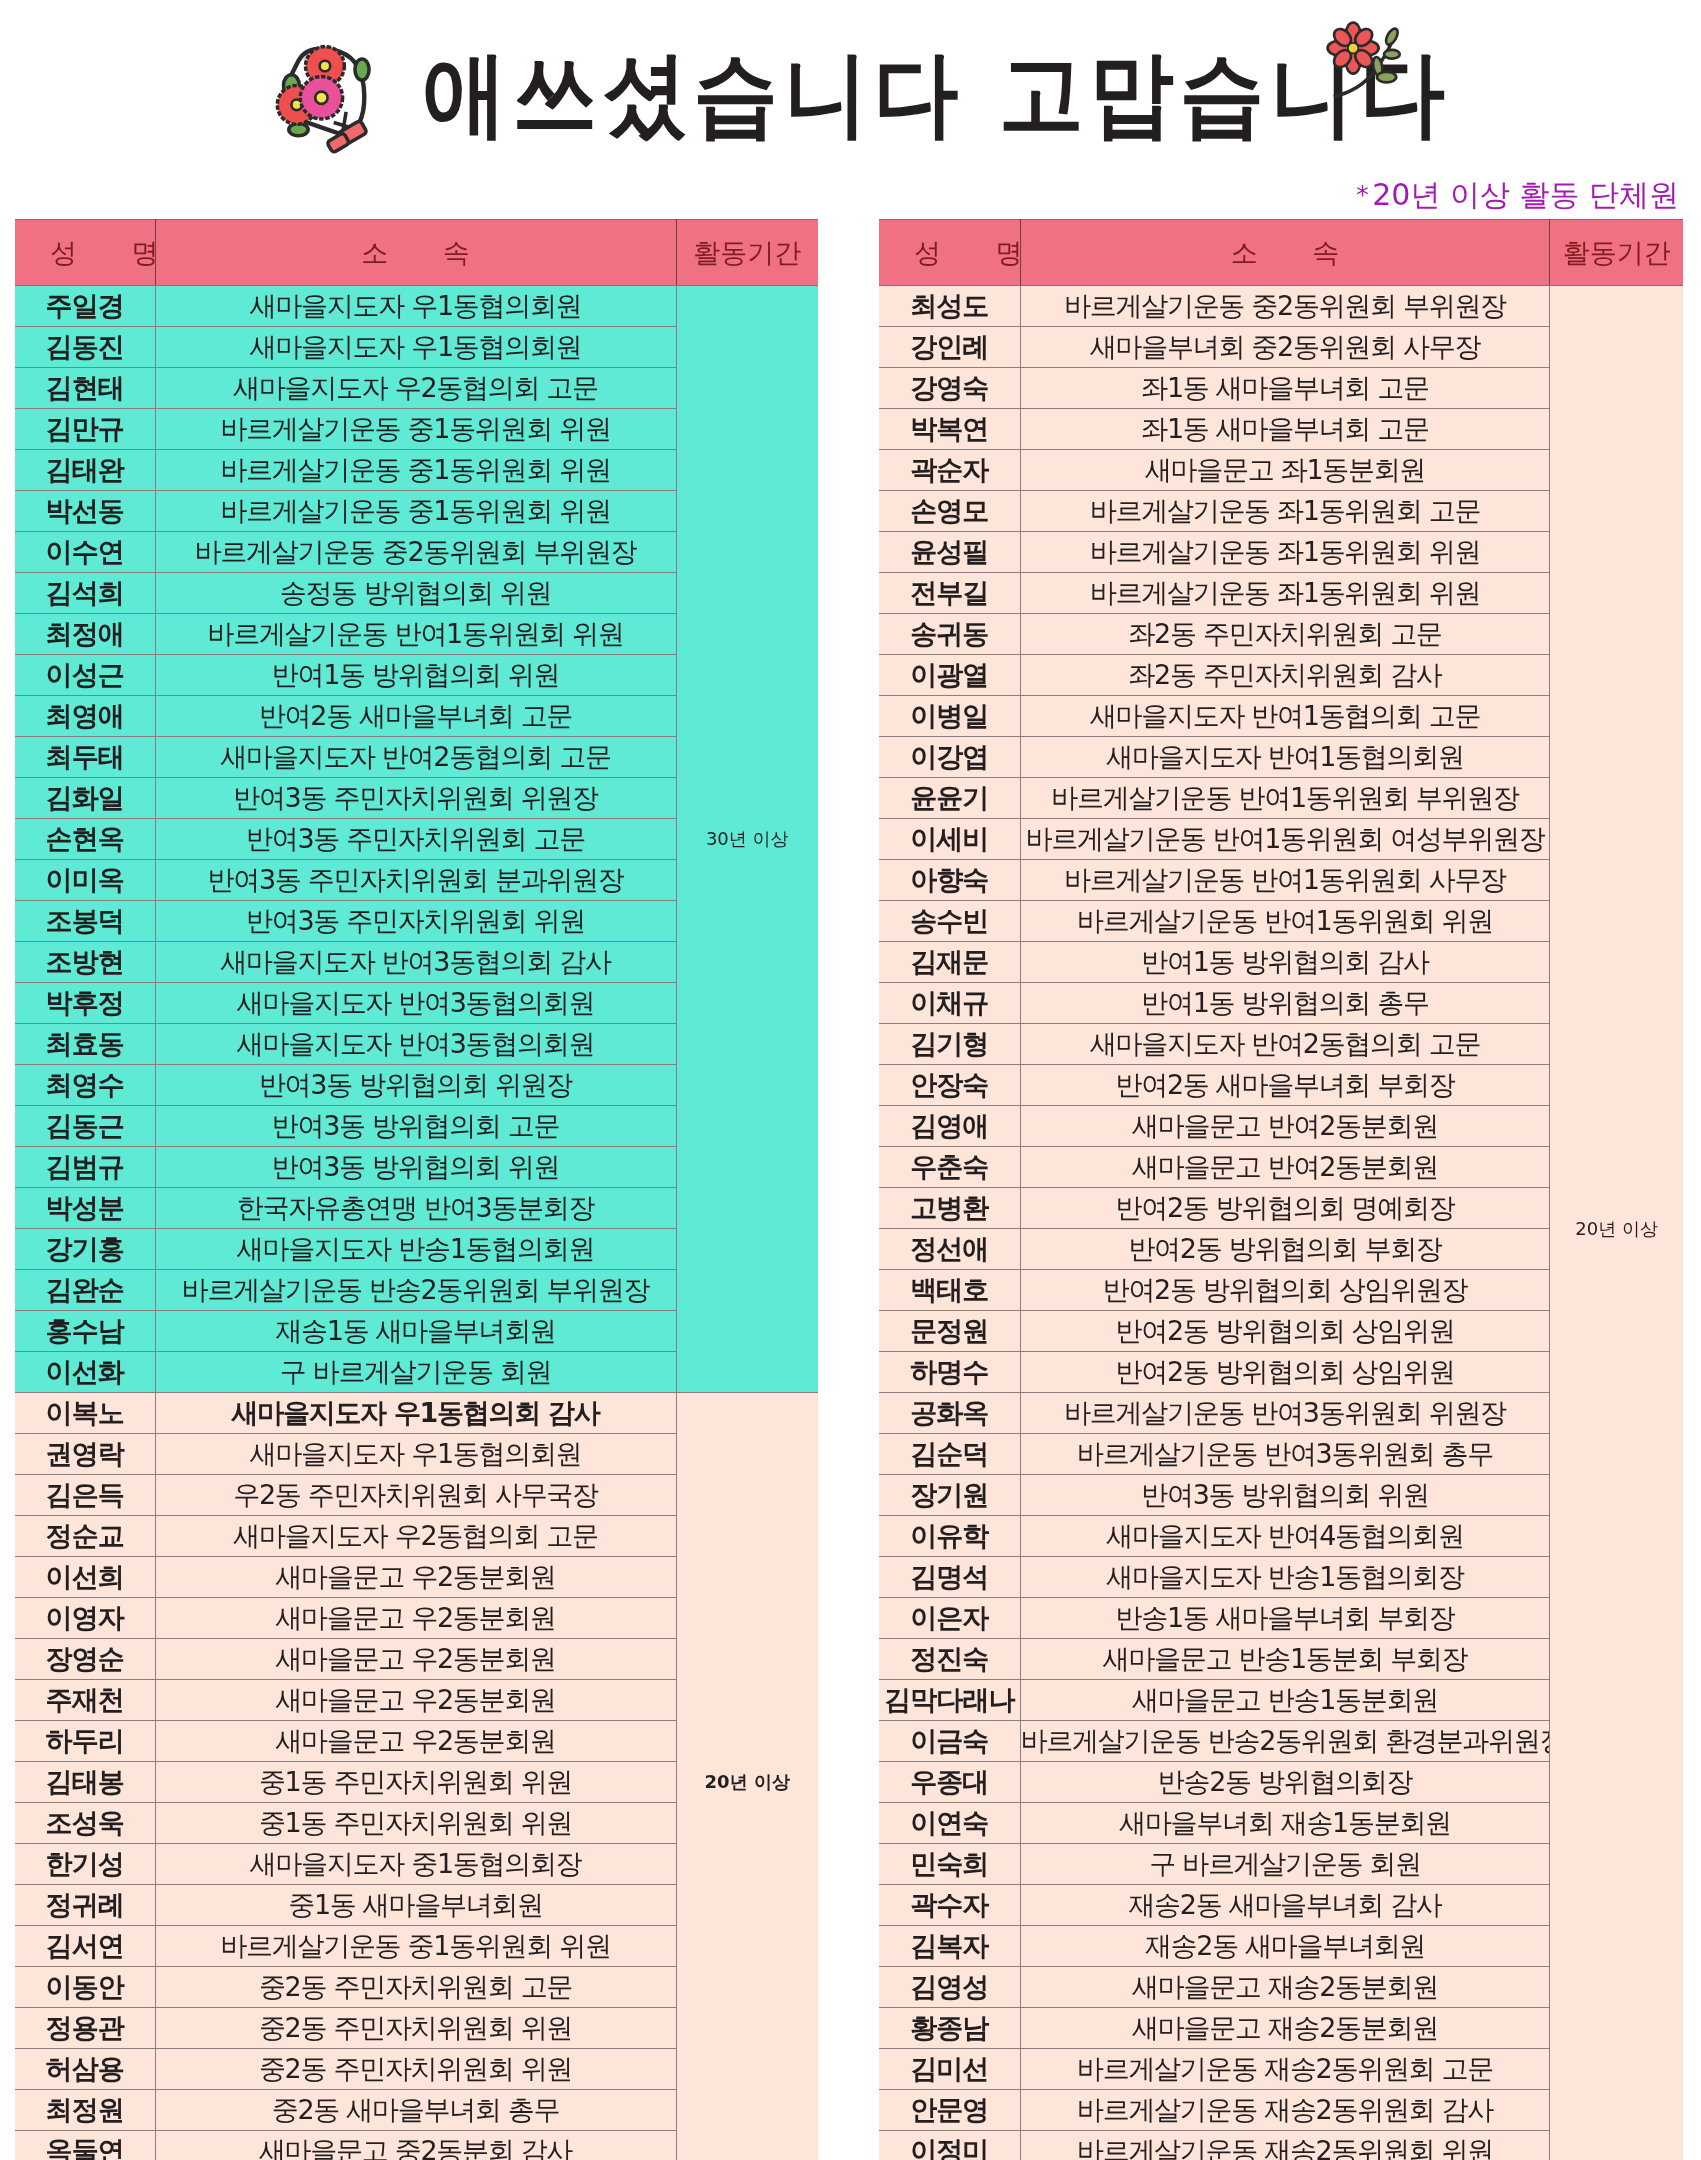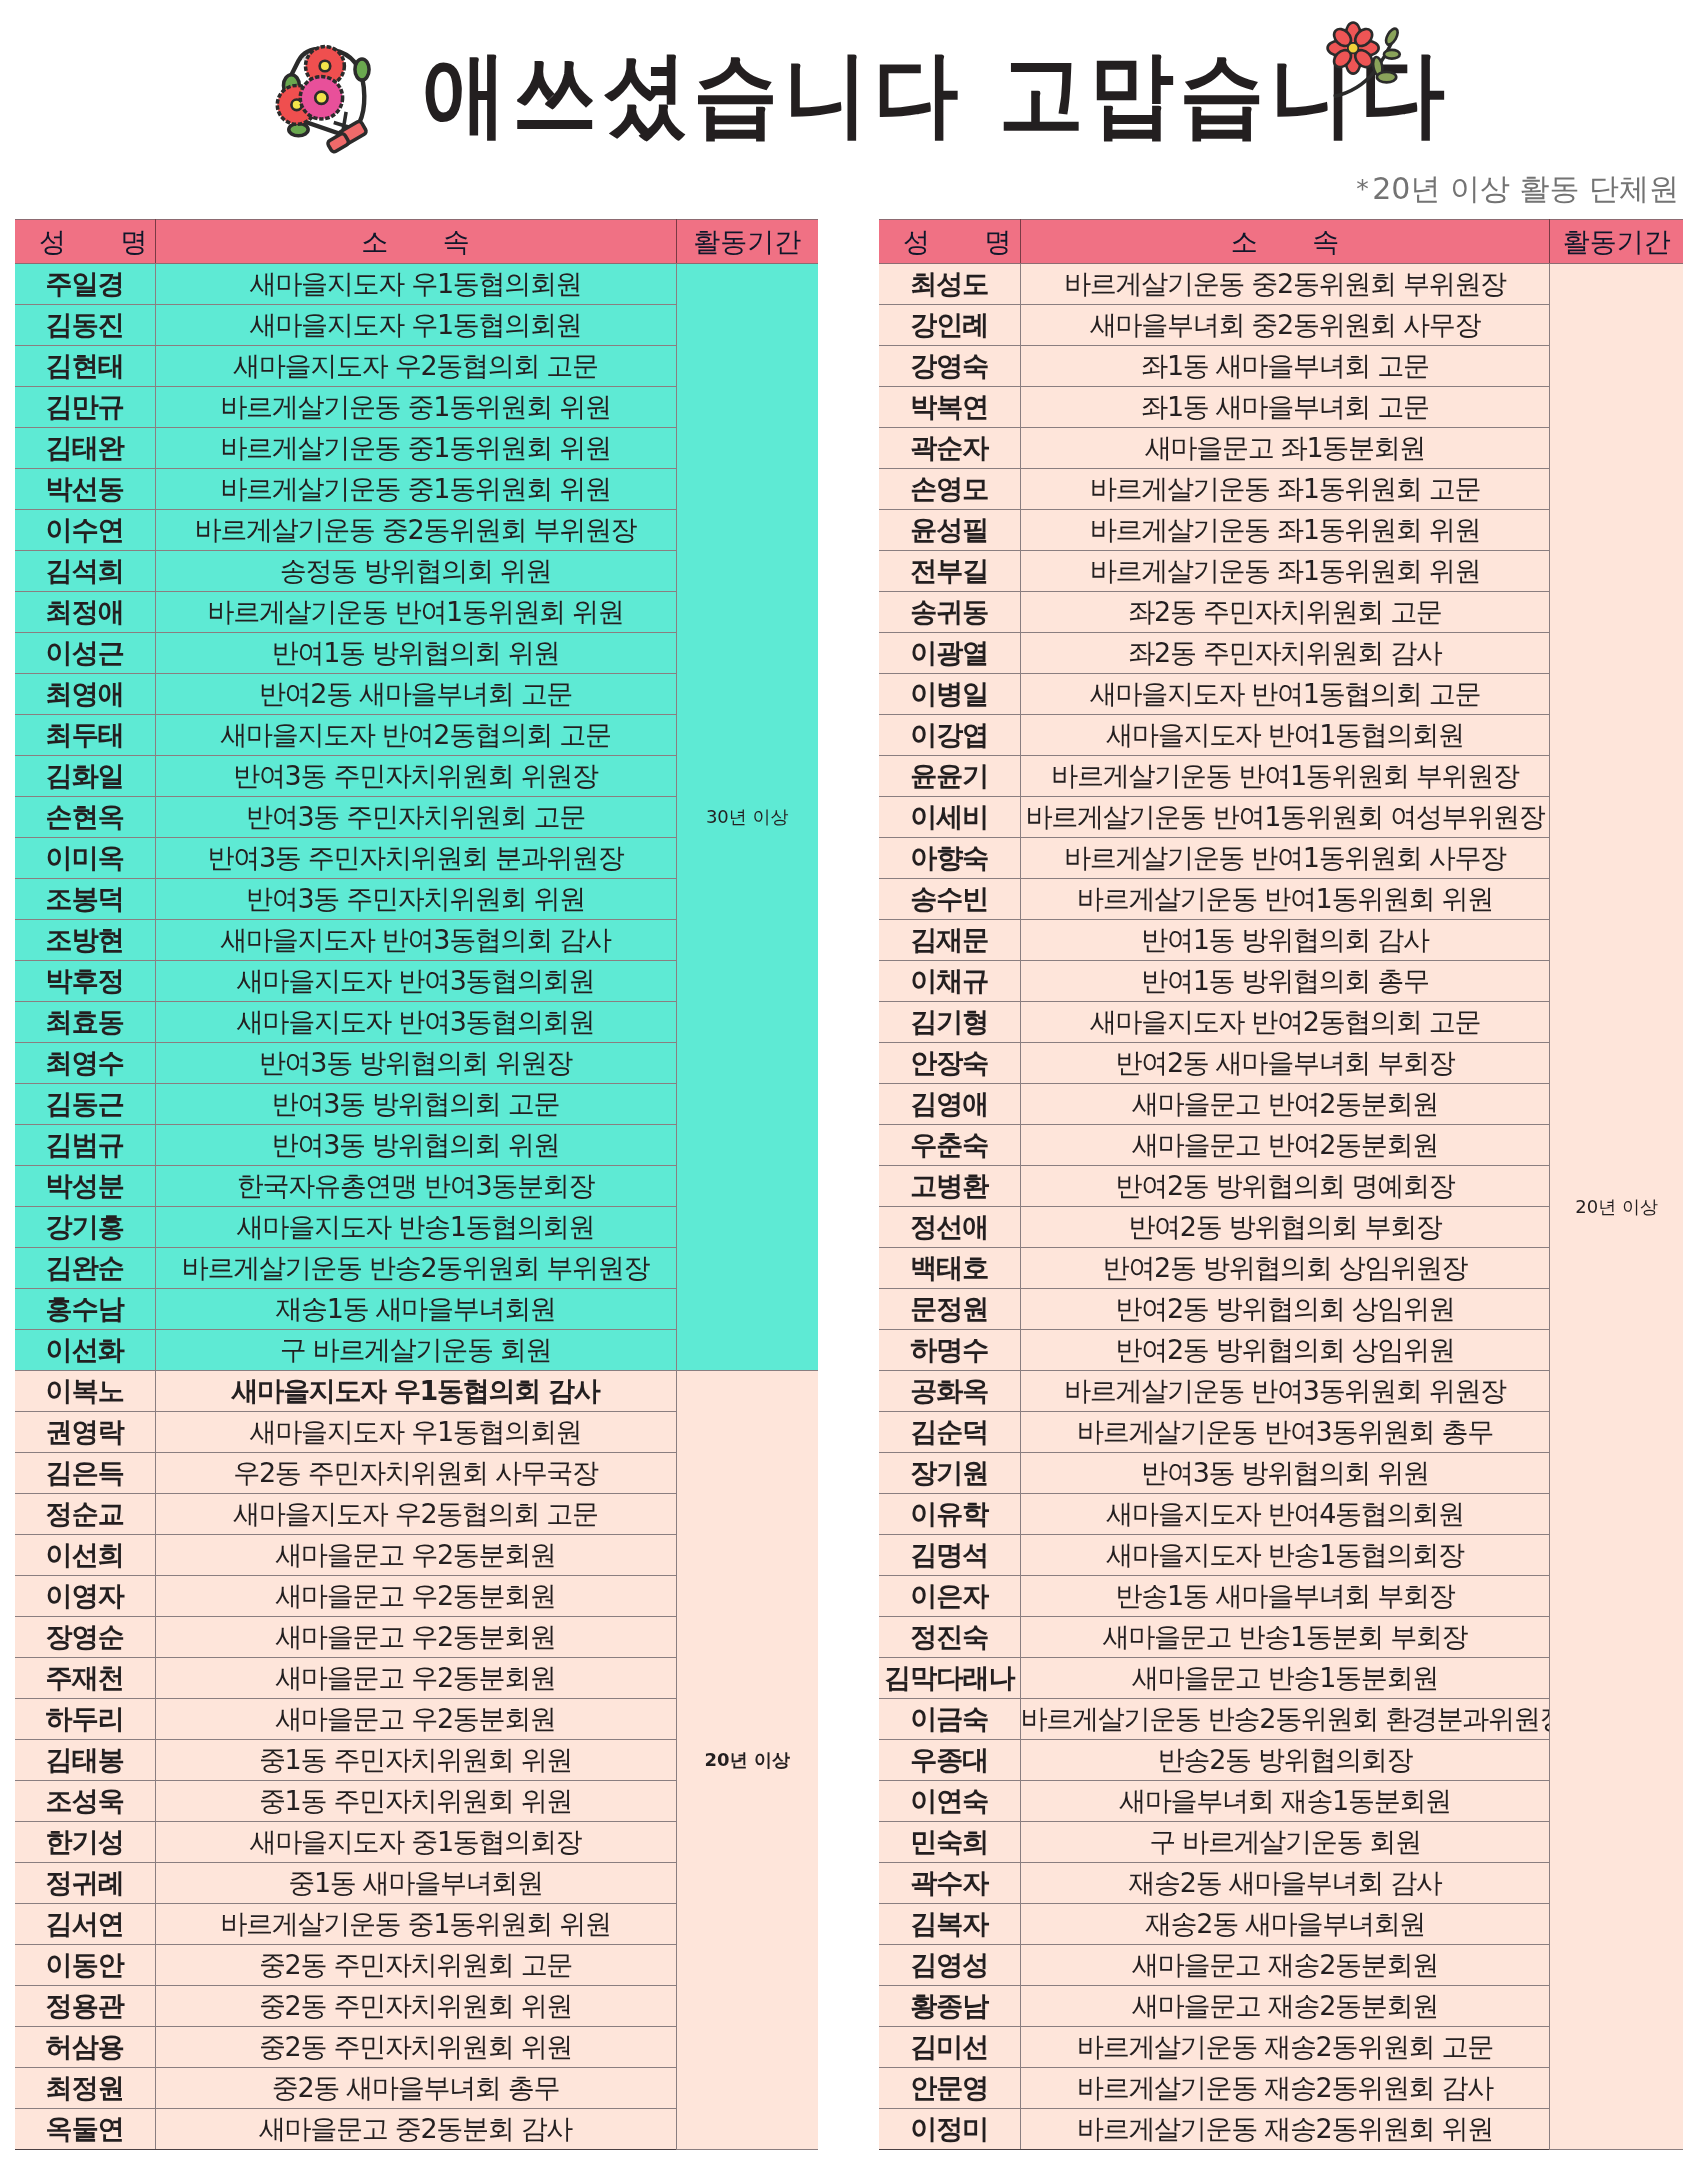--- a/index.html
+++ b/index.html
@@ -5,29 +5,29 @@
   html, body { margin: 0; padding: 0; background: #ffffff; }
   body { width: 1702px; height: 2161px; position: relative; overflow: hidden;
          font-family: "DejaVu Sans", "Liberation Sans", sans-serif; color: #231f20; }
   .title-wrap { position: absolute; left: 0; top: 0; width: 1702px; height: 168px; }
   .bouquet { position: absolute; left: 272px; top: 34px; width: 120px; height: 124px; }
   .flower { position: absolute; left: 1323px; top: 19.4px; width: 84px; height: 81px; }
   .title { position: absolute; left: 422px; top: 41px; width: 891px; height: 106px;
            font-family: "DejaVu Sans", sans-serif; font-weight: bold; font-size: 85px;
            line-height: 106px; letter-spacing: 5.3px; color: #231f20; text-align: center;
            white-space: nowrap; transform: scaleY(1.1); }
-  .note { position: absolute; right: 23px; top: 168px; font-size: 30px; line-height: 41px;
-          color: #737373; white-space: nowrap; }
+  .note { position: absolute; right: 23px; top: 168px; font-size: 30px; line-height: 54px;
+          color: #a21caf; white-space: nowrap; }
   .note .star { font-size: 25px; vertical-align: 1.8px; margin-right: 3.5px; }
 
   table.roster { position: absolute; top: 219px; border-collapse: collapse; table-layout: fixed; }
   table.roster.left { left: 15px; width: 803px; }
   table.roster.right { left: 879px; width: 804px; }
-  table.roster th { background: #f07184; color: #0f172a; font-weight: normal; font-size: 27px;
-                    height: 41px; padding: 1px; text-align: center; border-right: 0.9px solid #7a3a45;
+  table.roster th { background: #f07184; color: #7f1d1d; font-weight: normal; font-size: 27px;
+                    height: 41px; padding: 12px; text-align: center; border-right: 0.9px solid #7a3a45;
                     border-top: 1.8px solid #8d6b72; border-bottom: 0.9px solid #8d6b72; white-space: nowrap; }
   table.roster th:last-child { border-right: none; margin-top: 20px; }
   table.roster th.spaced { letter-spacing: 23px; text-indent: 23px; }
   table.roster td { height: 40px; padding: 0; text-align: center; font-size: 27px; line-height: 40px;
                     white-space: nowrap; overflow: hidden; border-bottom: 1.3px solid #8a7e80;
                     border-right: 1.3px solid #8a7e80; letter-spacing: -1.3px; }
   table.roster td.name { font-weight: bold; font-size: 27px; letter-spacing: -0.9px; }
   table.roster td.period { border-right: none; letter-spacing: 0; font-size: 18px; vertical-align: middle; }
   tr.s30 td { background: #5eead4; }
   tr.s20 td { background: #fee5da; }

